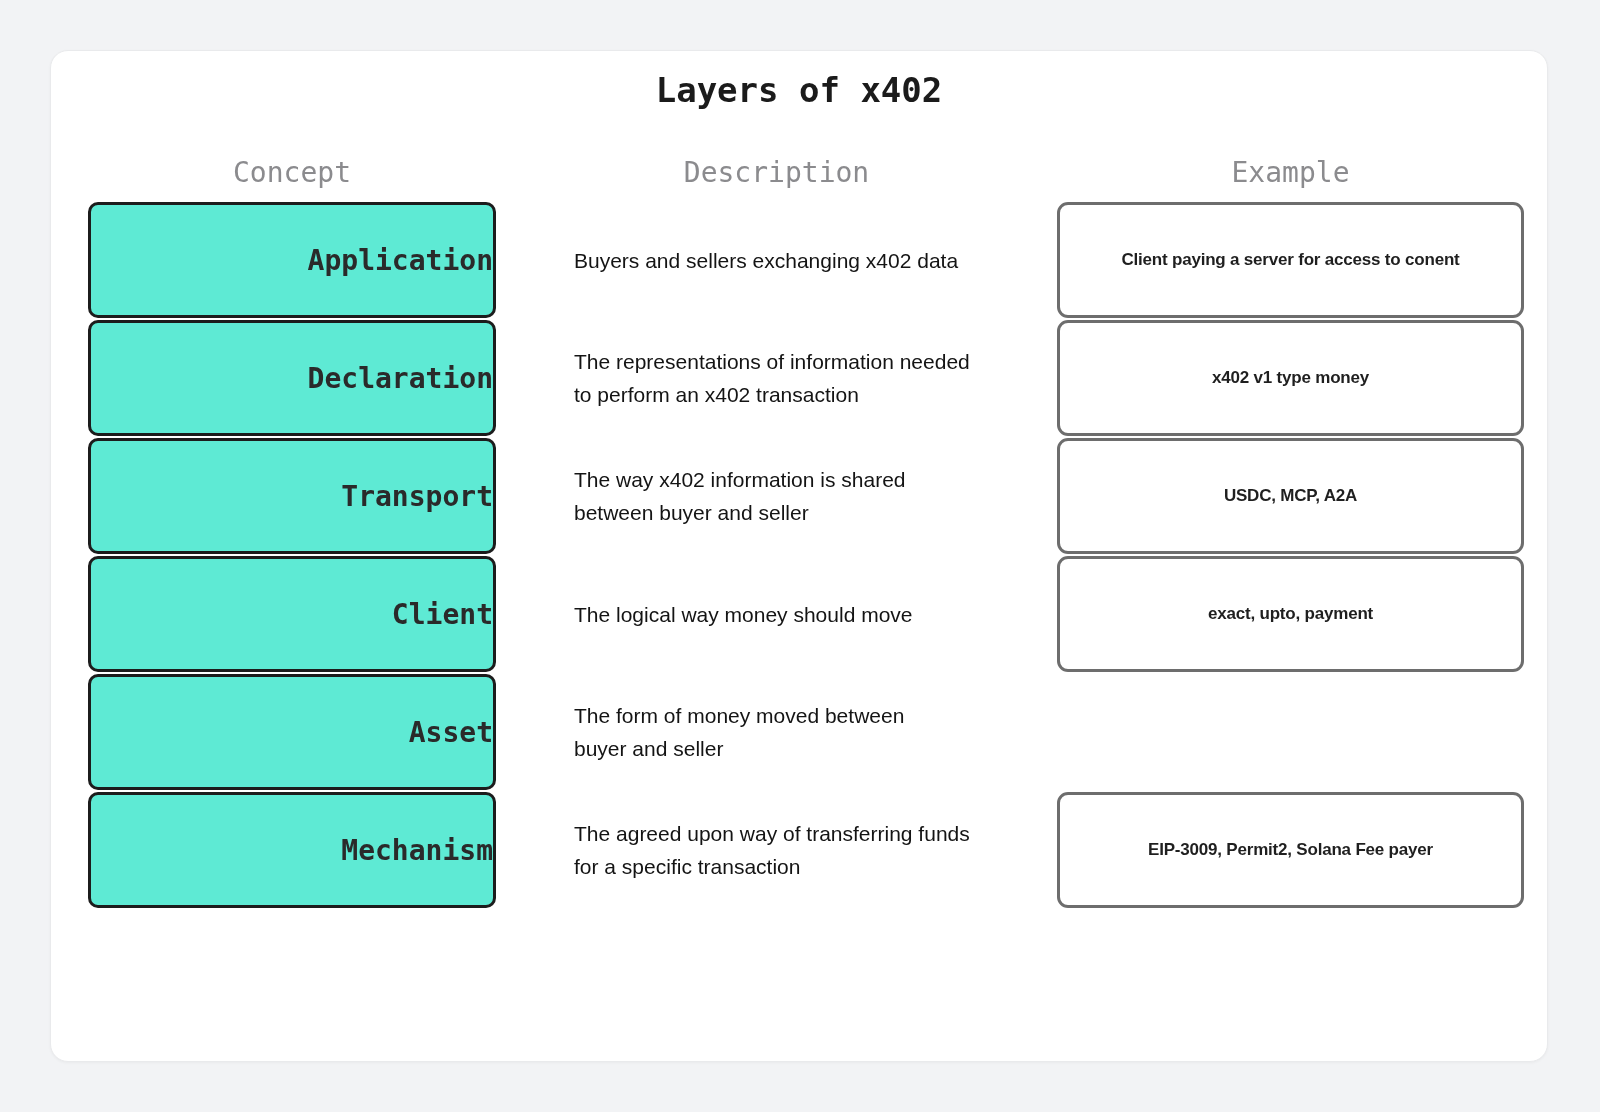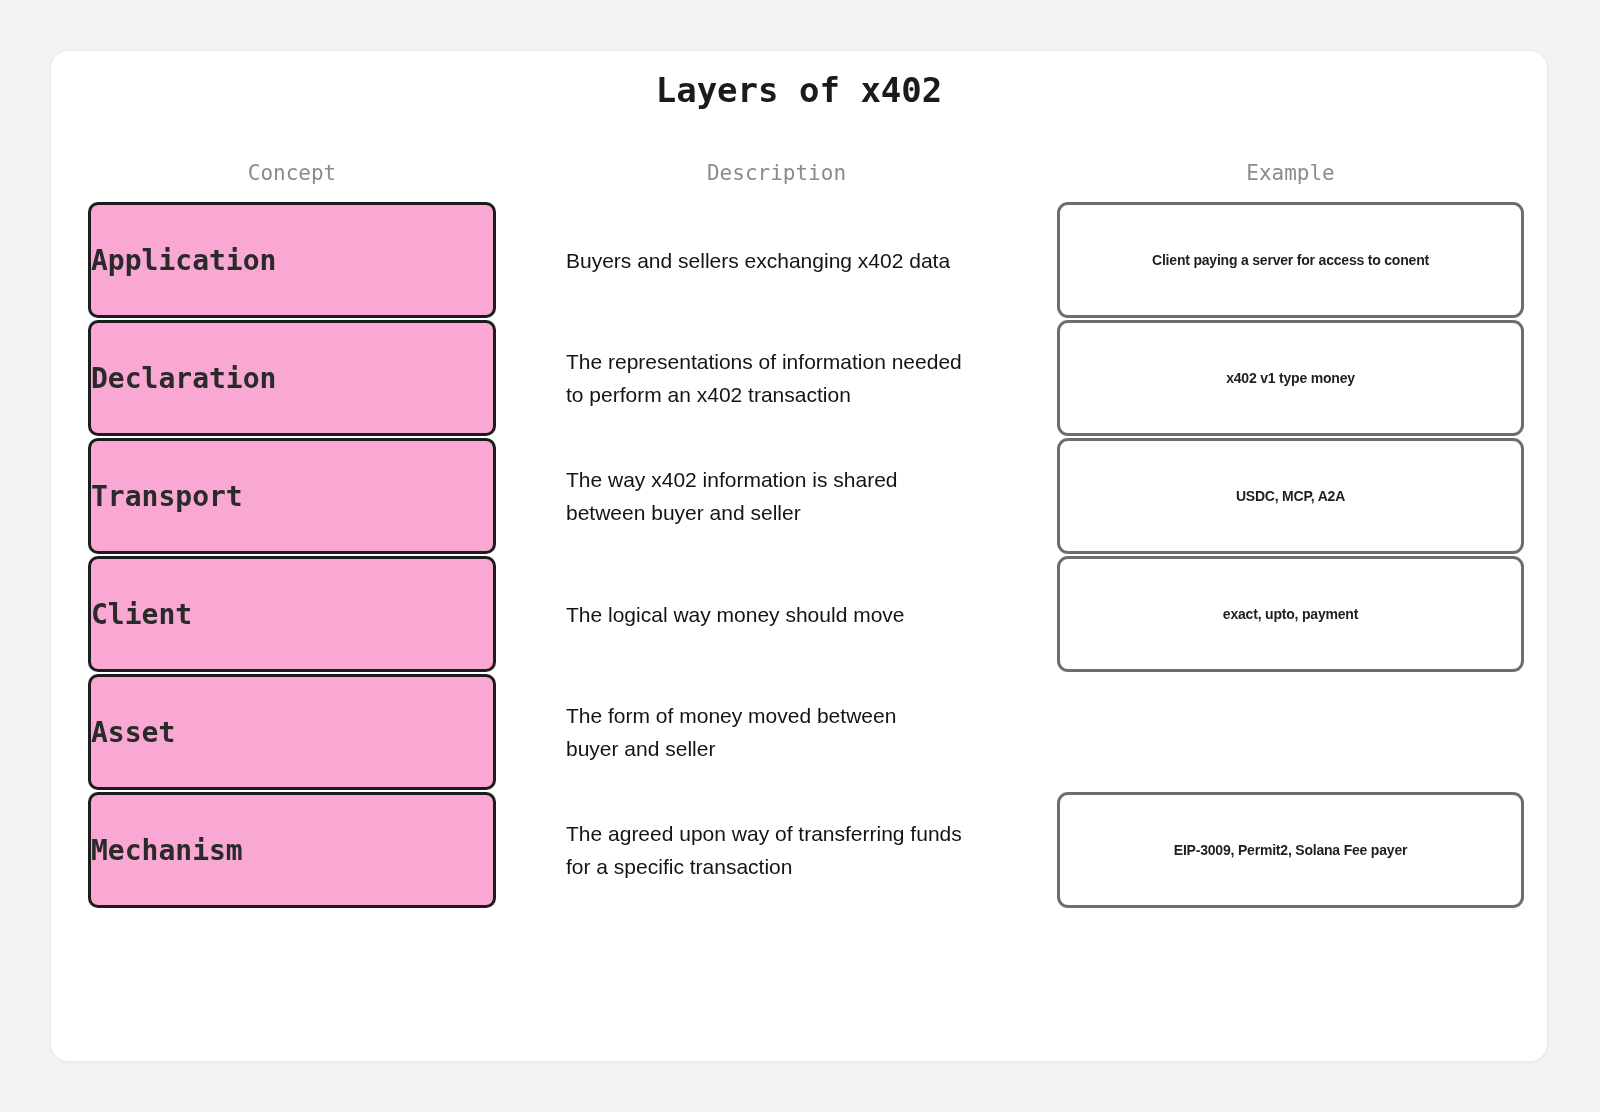--- a/index.html
+++ b/index.html
@@ -44,79 +44,79 @@
     grid-template-columns: 408px 561px 467px;
   }
   .headers {
     position: absolute;
     left: 37px;
     top: 104px;
     width: 1436px;
   }
   .col-header {
     font-family: "DejaVu Sans Mono", monospace;
-    font-size: 21px;
+    font-size: 28px;
     line-height: 36px;
     color: #8b8b8e;
     text-align: center;
   }
   .rows-grid {
     position: absolute;
     left: 37px;
     top: 151px;
     width: 1436px;
     display: flex;
     flex-direction: column;
     gap: 2px;
   }
   .row {
     height: 116px;
   }
   .concept-box {
     border: 3px solid #1c1c1c;
     border-radius: 10px;
-    background: #f9a8d4;
+    background: #5eead4;
     box-sizing: border-box;
     display: flex;
     align-items: center;
-    justify-content: flex-start;
+    justify-content: flex-end;
   }
   .concept-label {
     font-family: "DejaVu Sans Mono", monospace;
     font-weight: bold;
     font-size: 28px;
     color: #2a2a2a;
   }
   .desc-cell {
     box-sizing: border-box;
     padding-left: 70px;
     padding-right: 50px;
     display: flex;
     align-items: center;
   }
   .desc-text {
-    margin: 0;
+    margin: 8px;
     font-size: 21px;
     line-height: 33px;
     color: #141414;
     white-space: pre-line;
   }
   .example-box {
     border: 3px solid #6d6d6d;
     border-radius: 11px;
     background: #ffffff;
     box-sizing: border-box;
     display: flex;
     align-items: center;
     justify-content: center;
     padding: 0 10px;
     text-align: center;
   }
   .example-label {
-    font-size: 14px;
+    font-size: 17px;
     font-weight: bold;
     color: #1f1f1f;
     letter-spacing: -0.2px;
   }
 </style>
 </head>
 <body>
 
 <div class="card">
   <div class="title">Layers of x402</div>

